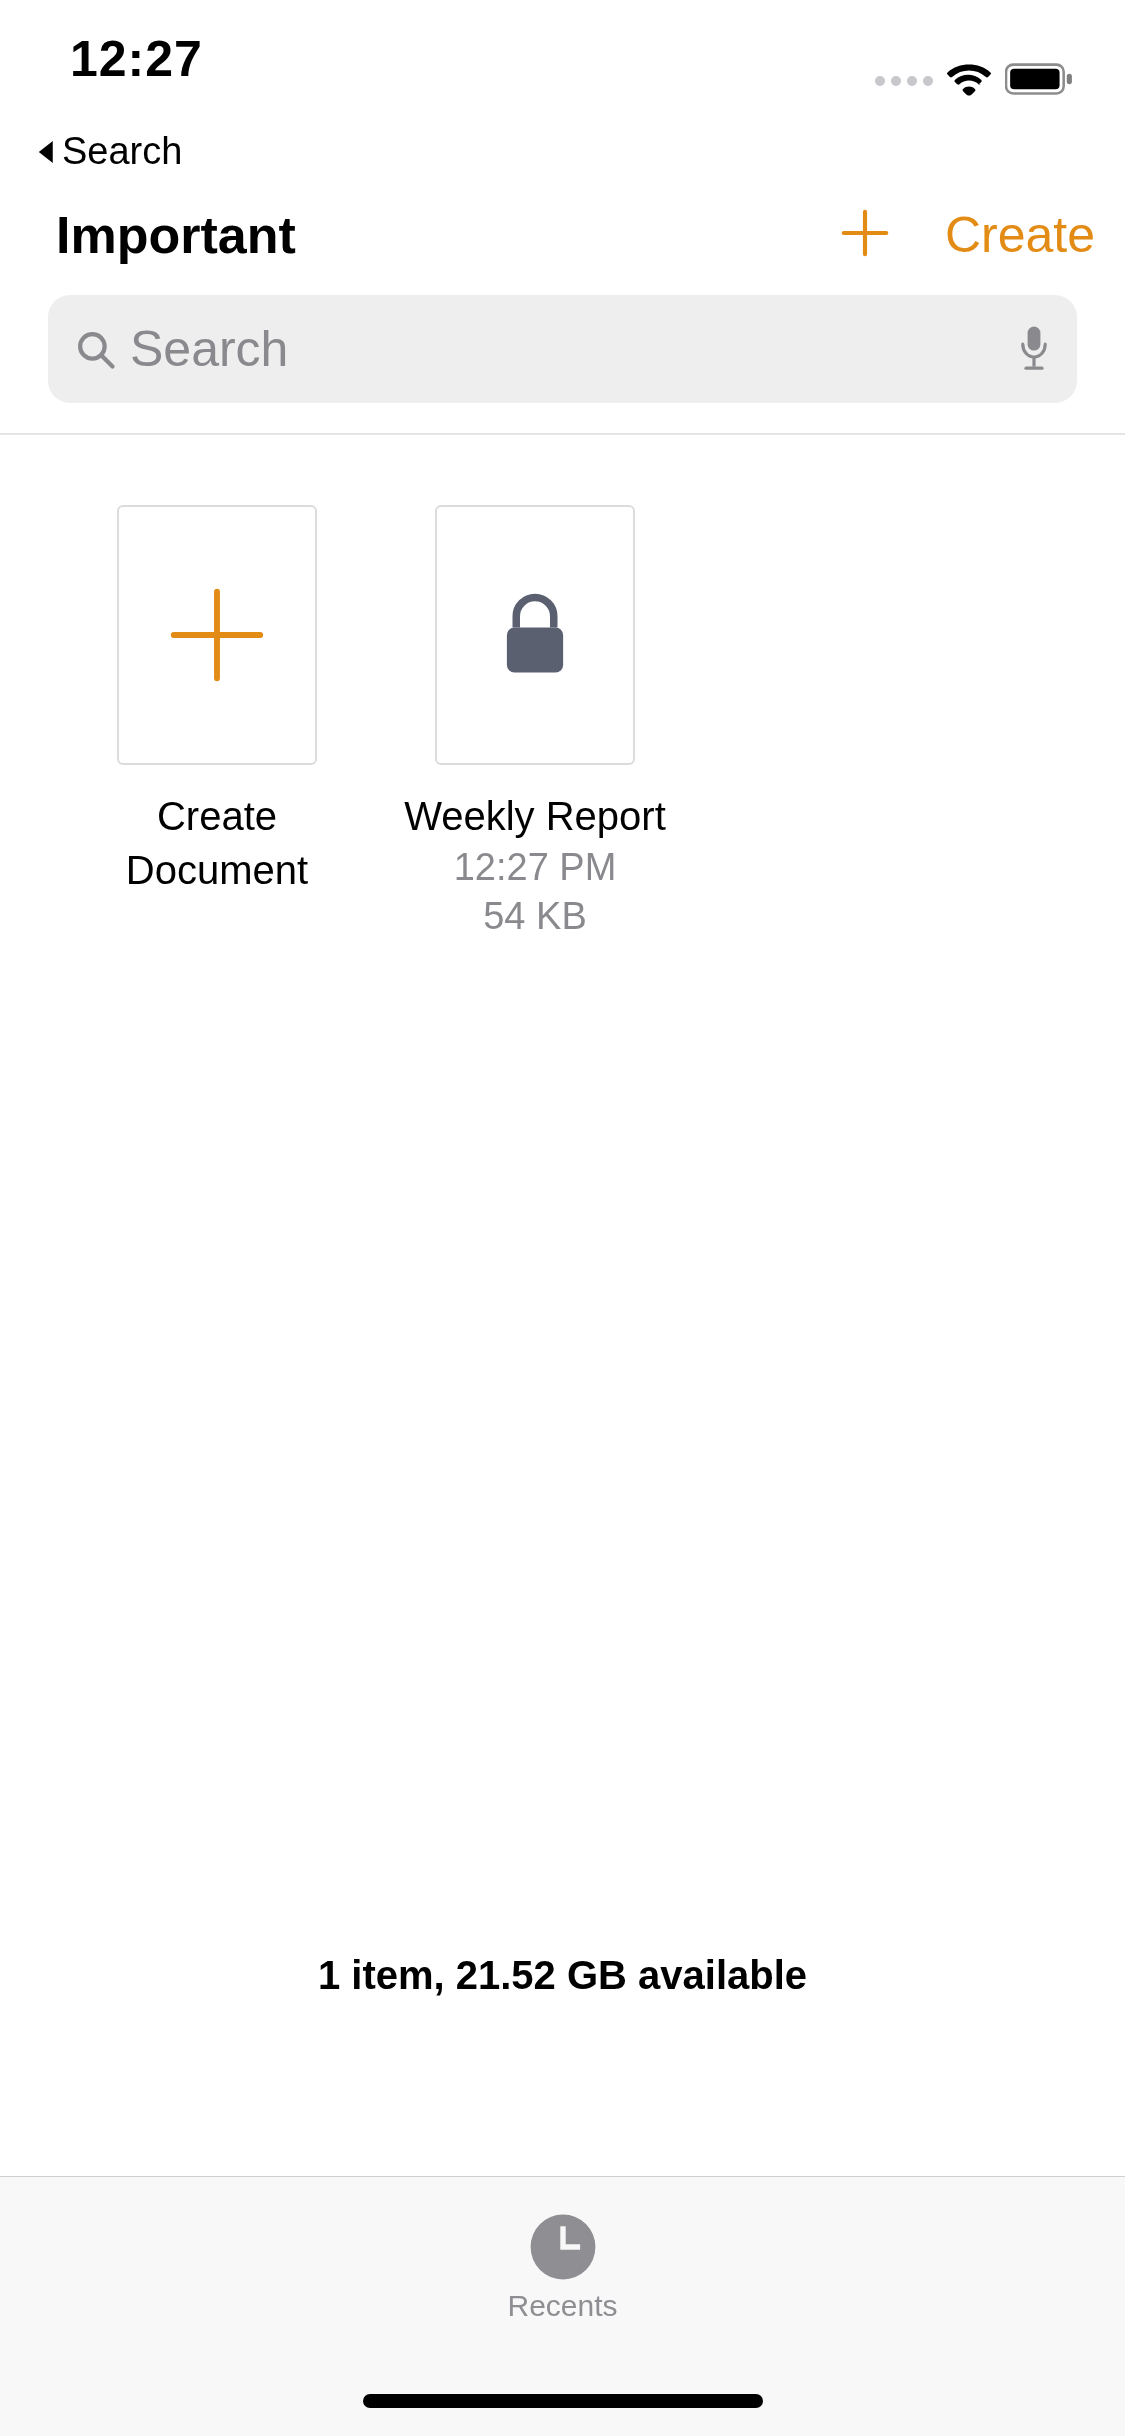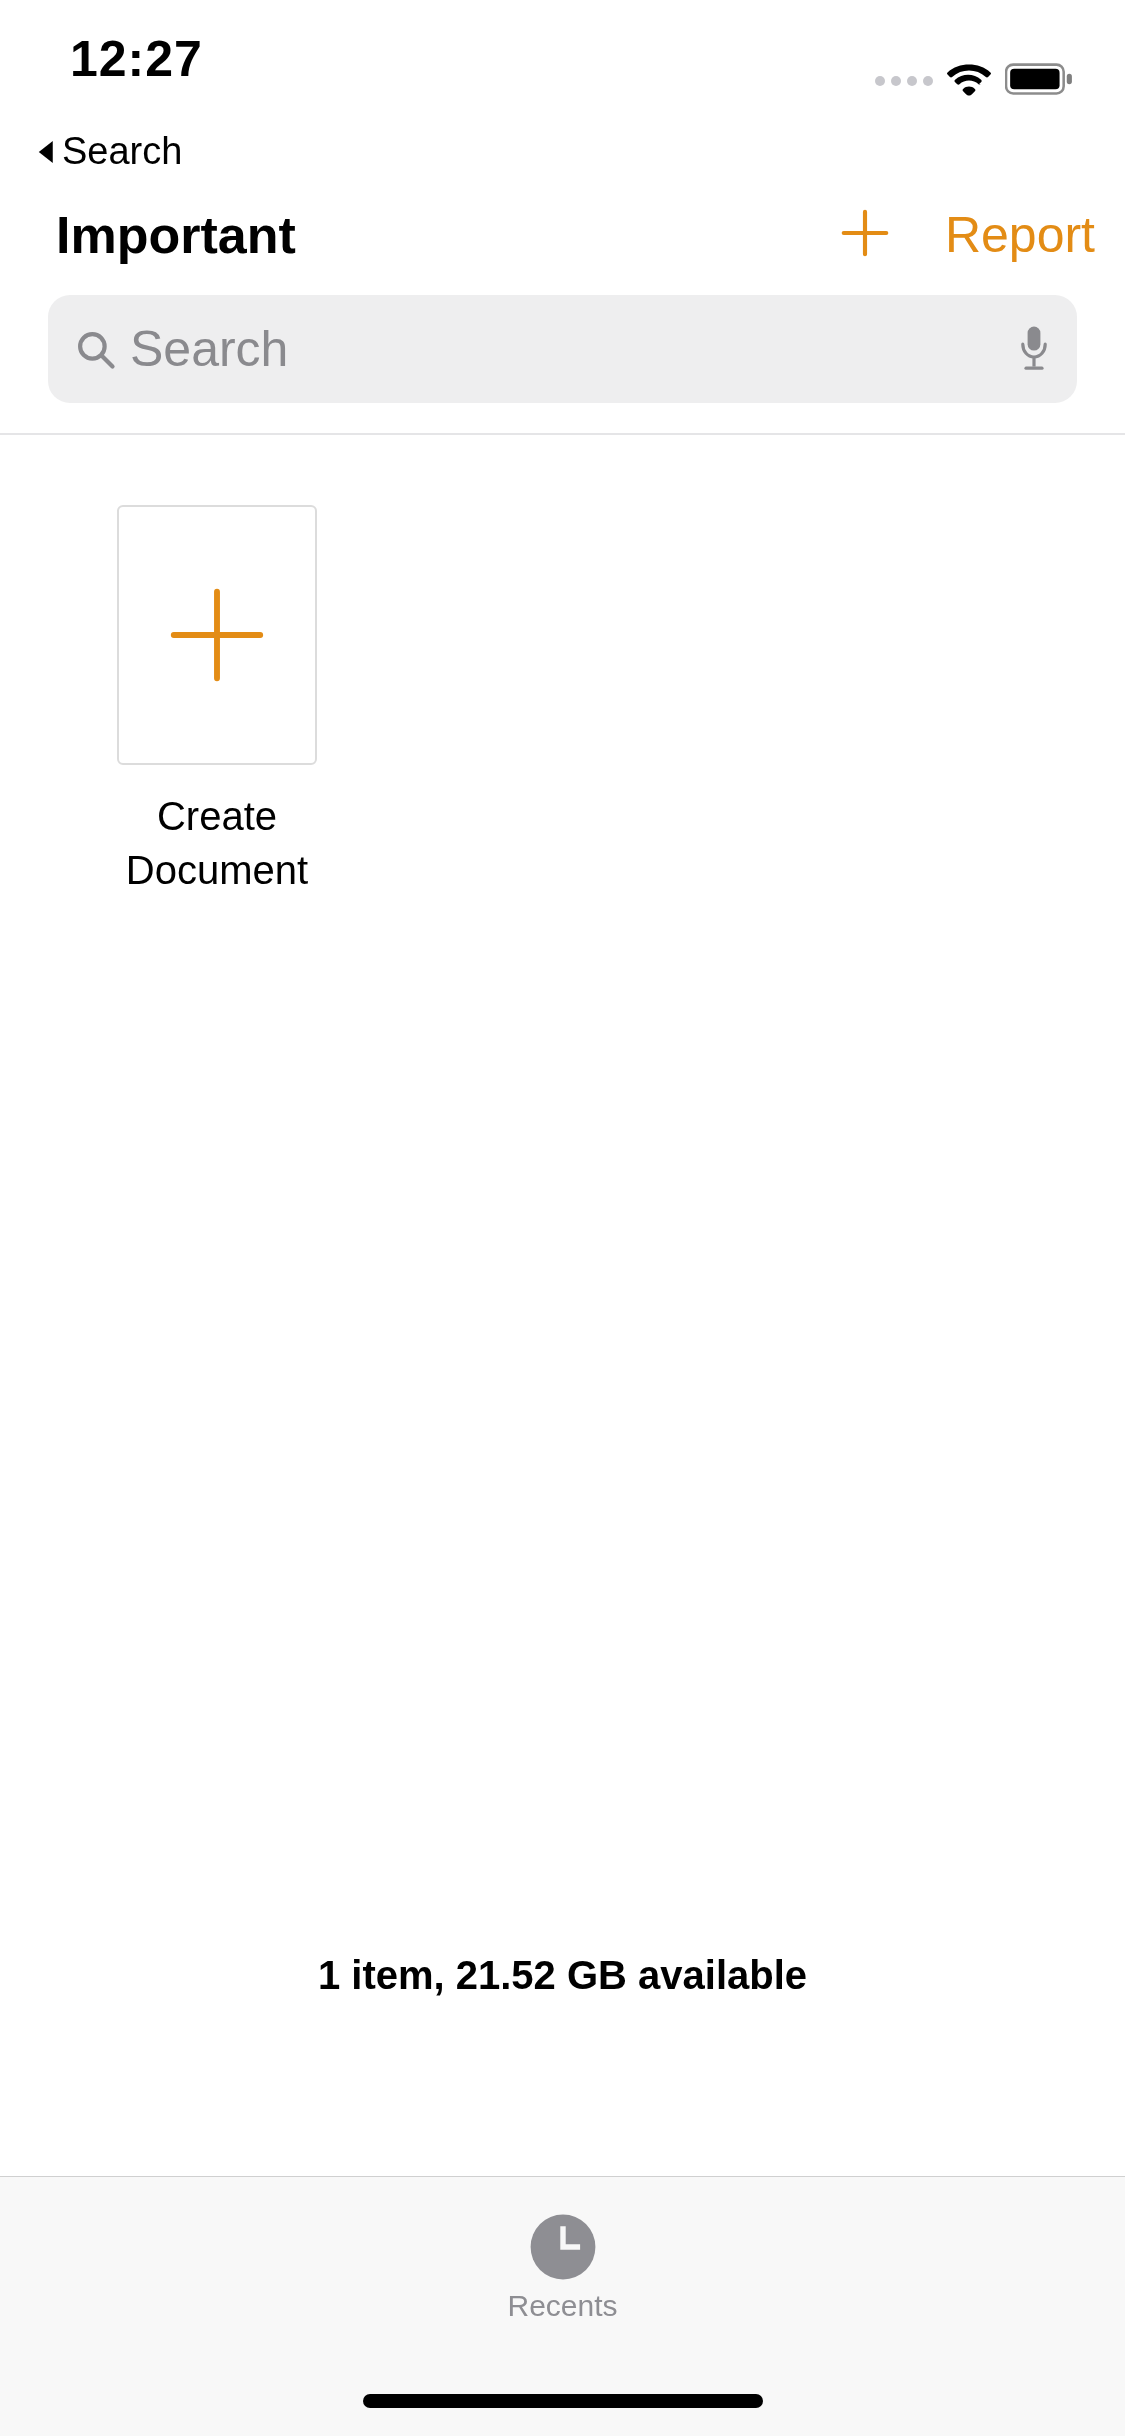--- a/index.html
+++ b/index.html
@@ -76,21 +76,21 @@
 </div>
 
 <div class="header">
   <div class="title">Important</div>
   <div class="header-spacer"></div>
   <div class="plus-btn">
     <svg width="52" height="52" viewBox="0 0 44 44">
         <path d="M22 4v36M4 22h36" stroke="#e38c15" stroke-width="3.5" stroke-linecap="round"></path>
       </svg>
   </div>
-  <div class="select-btn">Report</div>
+  <div class="select-btn">Create</div>
 </div>
 
 <div class="search-wrap">
   <div class="search-field">
     <svg width="42" height="42" viewBox="0 0 24 24">
         <circle cx="10.5" cy="10.5" r="7" fill="none" stroke="#8a8a8e" stroke-width="2.4"></circle>
         <line x1="16" y1="16" x2="22" y2="22" stroke="#8a8a8e" stroke-width="2.4" stroke-linecap="round"></line>
       </svg>
     <span class="search-placeholder">Search</span>
     <svg width="34" height="48" viewBox="0 0 20 30">
@@ -106,20 +106,31 @@
 
   <div class="tile">
     <div class="tile-thumb">
       <svg width="110" height="110" viewBox="0 0 56 56">
           <path d="M28 6v44M6 28h44" stroke="#e38c15" stroke-width="3" stroke-linecap="round"></path>
         </svg>
     </div>
     <div class="tile-label">Create Document</div>
   </div>
 
+  <div class="tile">
+    <div class="tile-thumb">
+      <svg width="78" height="90" viewBox="0 0 40 48">
+        <path d="M10 20 v-6 a10 10 0 0 1 20 0 v6" fill="none" stroke="#5b6070" stroke-width="4"></path>
+        <rect x="5" y="20" width="30" height="24" rx="4" fill="#5b6070"></rect>
+      </svg>
+    </div>
+    <div class="tile-label">Weekly Report</div>
+    <div class="tile-sub">12:27 PM</div>
+    <div class="tile-sub">54 KB</div>
+  </div>
 
 </div>
 
 <div class="footer-status">1 item, 21.52 GB available</div>
 
 <div class="tab-bar">
   <div class="tab inactive">
     <svg width="72" height="72" viewBox="0 0 40 40">
         <circle cx="20" cy="20" r="18" fill="#8e8e93"></circle>
         <path d="M20 10 V20 H28" stroke="#f8f8f8" stroke-width="3" fill="none" stroke-linecap="square"></path>

